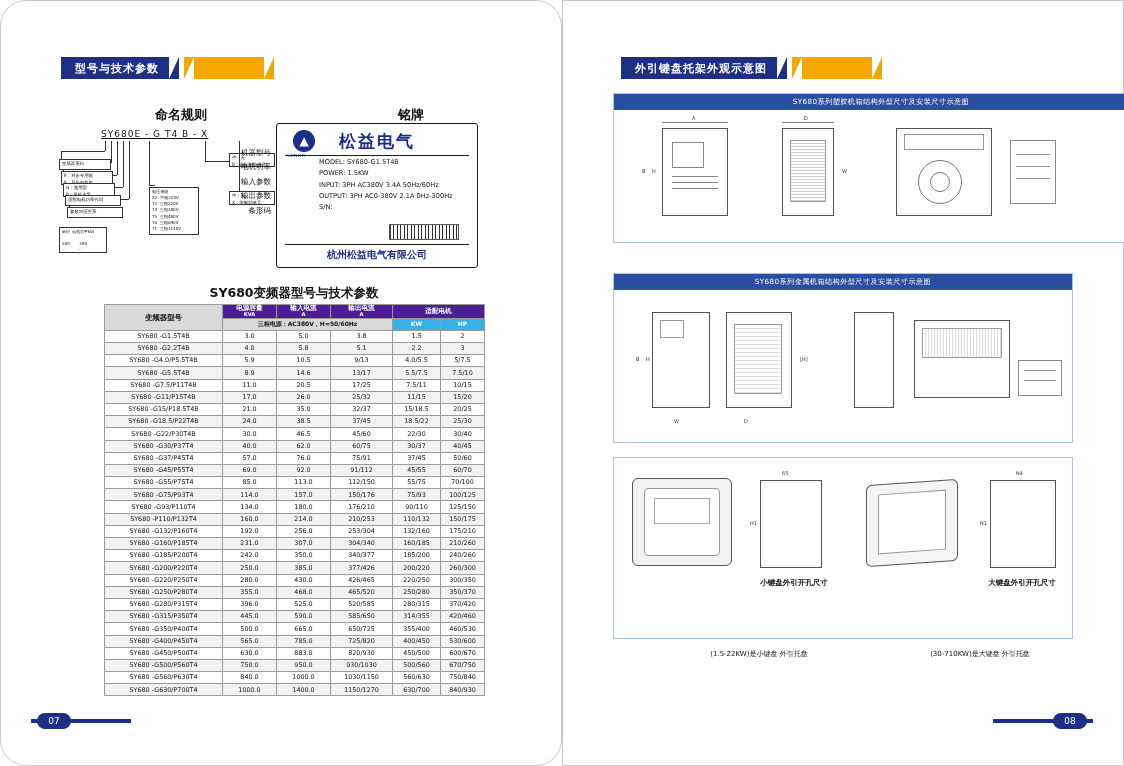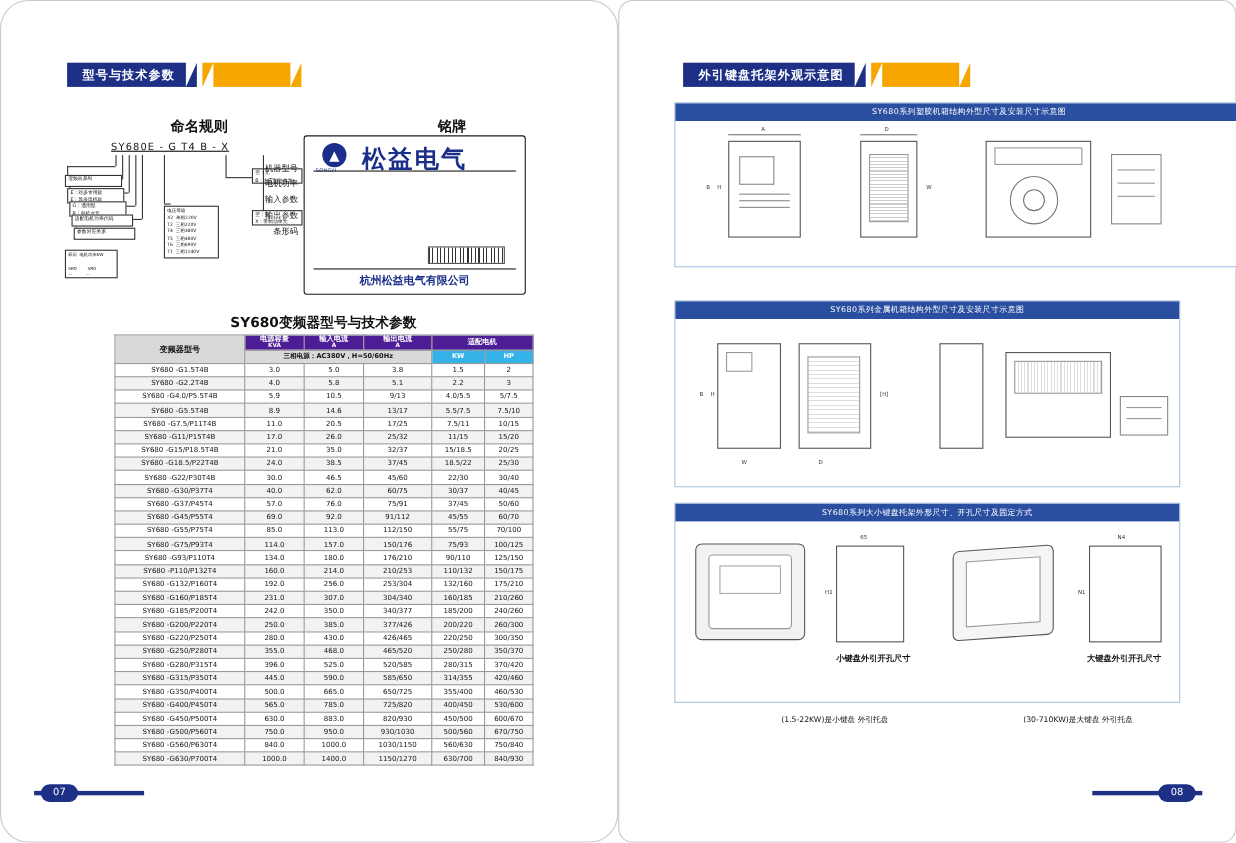--- a/index.html
+++ b/index.html
@@ -16,21 +16,21 @@
   }
   .page {
     position: absolute;
     top: 0;
     width: 562px;
     height: 766px;
     box-sizing: border-box;
     border: 1px solid #c9c9c9;
   }
   .page-left { left: 0; border-radius: 26px; }
-  .page-right { left: 562px; border-radius: 13px; }
+  .page-right { left: 562px; }
 
   
   .sec-head {
     position: absolute;
     display: flex;
     align-items: stretch;
     height: 22px;
   }
   .sec-head .bar {
     background: #1e2f86;
@@ -124,21 +124,21 @@
     width: 200px; height: 143px;
     border: 1.2px solid #1b1b1b;
     border-radius: 3px;
     background: #fff;
   }
   .plate-brand {
     position: absolute;
     left: 0; top: 6px;
     width: 100%;
     text-align: center;
-    font-size: 22px;
+    font-size: 17px;
     font-weight: bold;
     color: #1b2f8a;
     letter-spacing: 2px;
   }
   .plate-logo {
     position: absolute;
     left: 16px; top: 6px;
     width: 22px; height: 22px;
     border-radius: 50%;
     background: #1b2f8a;
@@ -386,20 +386,27 @@
 
 5R0        5R0
 ···          ···</div>
   </div>
 
   <div class="plate">
     <div class="plate-logo">▲</div>
     <div class="plate-logo-txt">SONGYI</div>
     <div class="plate-brand">松益电气</div>
     <div class="plate-rule" style="top:31px;"></div>
+    <div class="plate-lines">
+      <div>MODEL:  SY680-G1.5T4B</div>
+      <div>POWER:  1.5KW</div>
+      <div>INPUT:   3PH  AC380V   3.4A   50Hz/60Hz</div>
+      <div>OUTPUT: 3PH  AC0-380V  2.1A   0Hz-300Hz</div>
+      <div>S/N:</div>
+    </div>
     <div class="plate-barcode"></div>
     <div class="plate-rule" style="top:120px;"></div>
     <div class="plate-company">杭州松益电气有限公司</div>
   </div>
 
   <div class="plate-left-labels">
     <div>机器型号</div>
     <div>电机功率</div>
     <div>输入参数</div>
     <div>输出参数</div>
@@ -751,21 +758,20 @@
       <div class="draw" style="left:300px; top:30px; width:96px; height:78px;"></div>
       <div class="draw" style="left:308px; top:38px; width:80px; height:30px; border-color:#999; background:repeating-linear-gradient(90deg,#fff 0 2px,#ddd 2px 3px);"></div>
 
       <div class="draw" style="left:404px; top:70px; width:44px; height:36px; border-color:#888;"></div>
       <div class="thin" style="left:410px; top:80px; width:32px; height:0.8px; background:#999;"></div>
       <div class="thin" style="left:410px; top:90px; width:32px; height:0.8px; background:#999;"></div>
     </div>
   </div>
 
   <div class="panel" style="left:50px; top:456px; width:460px; height:182px;">
-    <div class="panel-head">SY680系列大小键盘托架外形尺寸、开孔尺寸及固定方式</div>
     <div class="panel-body" style="height:160px;">
 
       <div class="draw" style="left:18px; top:20px; width:100px; height:88px; border-radius:6px; background:#f2f2f2;"></div>
       <div class="draw" style="left:30px; top:30px; width:76px; height:68px; border-radius:4px; border-color:#999;"></div>
       <div class="draw" style="left:40px; top:40px; width:56px; height:26px; border-color:#aaa;"></div>
 
       <div class="draw" style="left:146px; top:22px; width:62px; height:88px;"></div>
       <div class="dim-label" style="left:168px; top:12px;">65</div>
       <div class="dim-label" style="left:136px; top:62px;">H1</div>
       <div class="cap-b" style="left:120px; top:120px; width:120px;">小键盘外引开孔尺寸</div>

